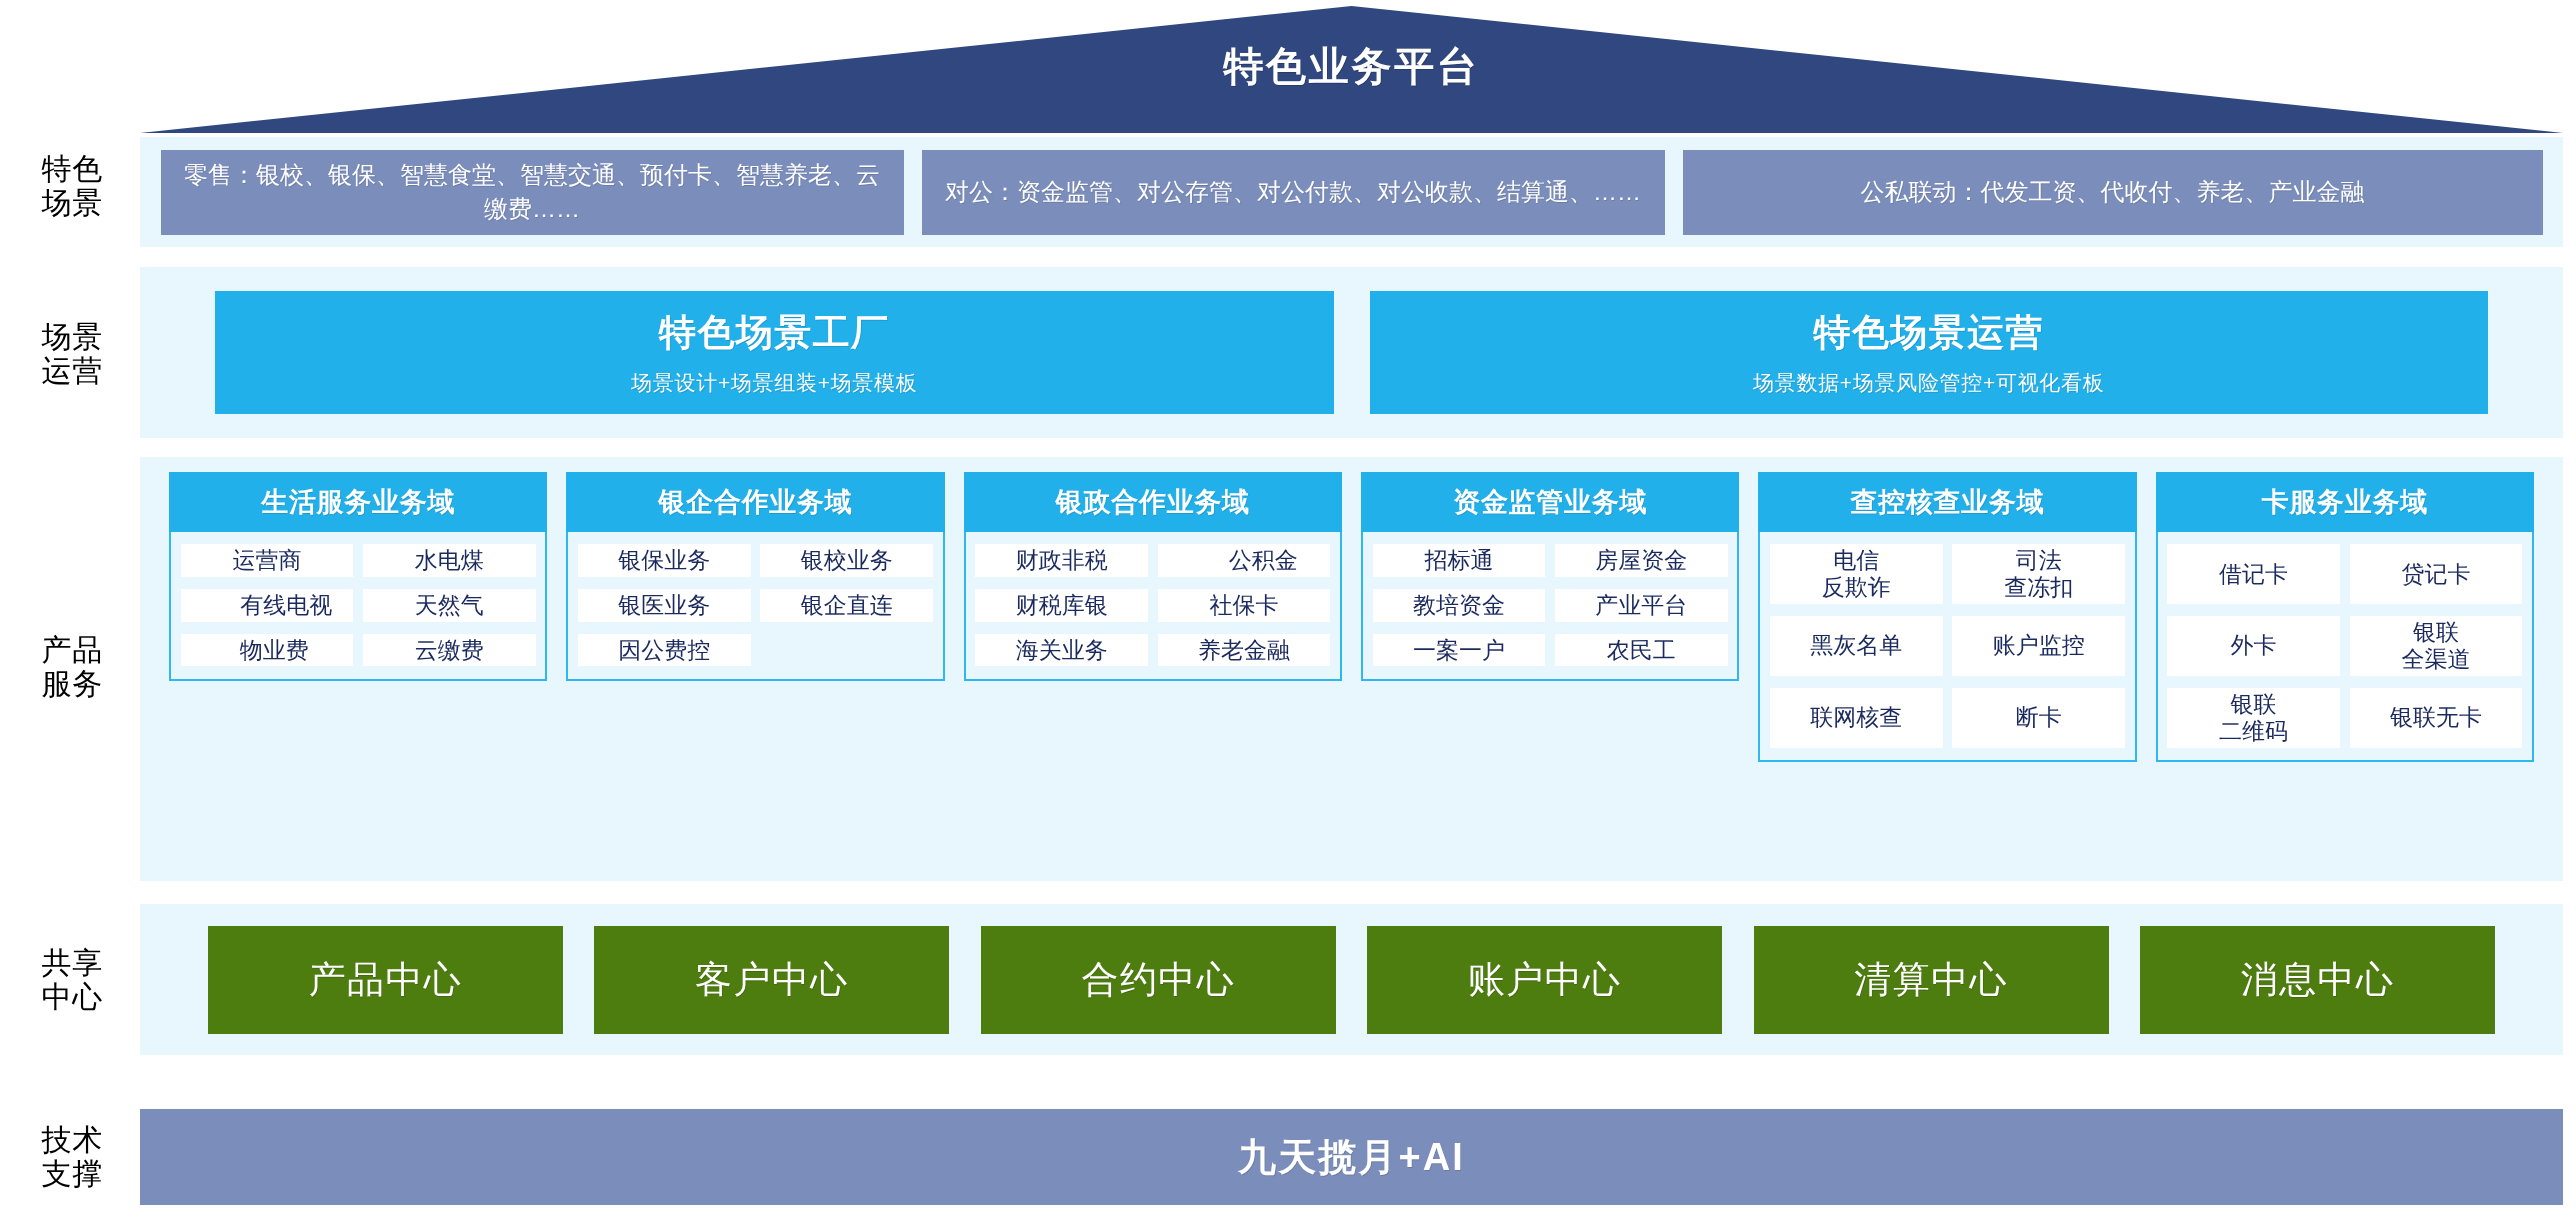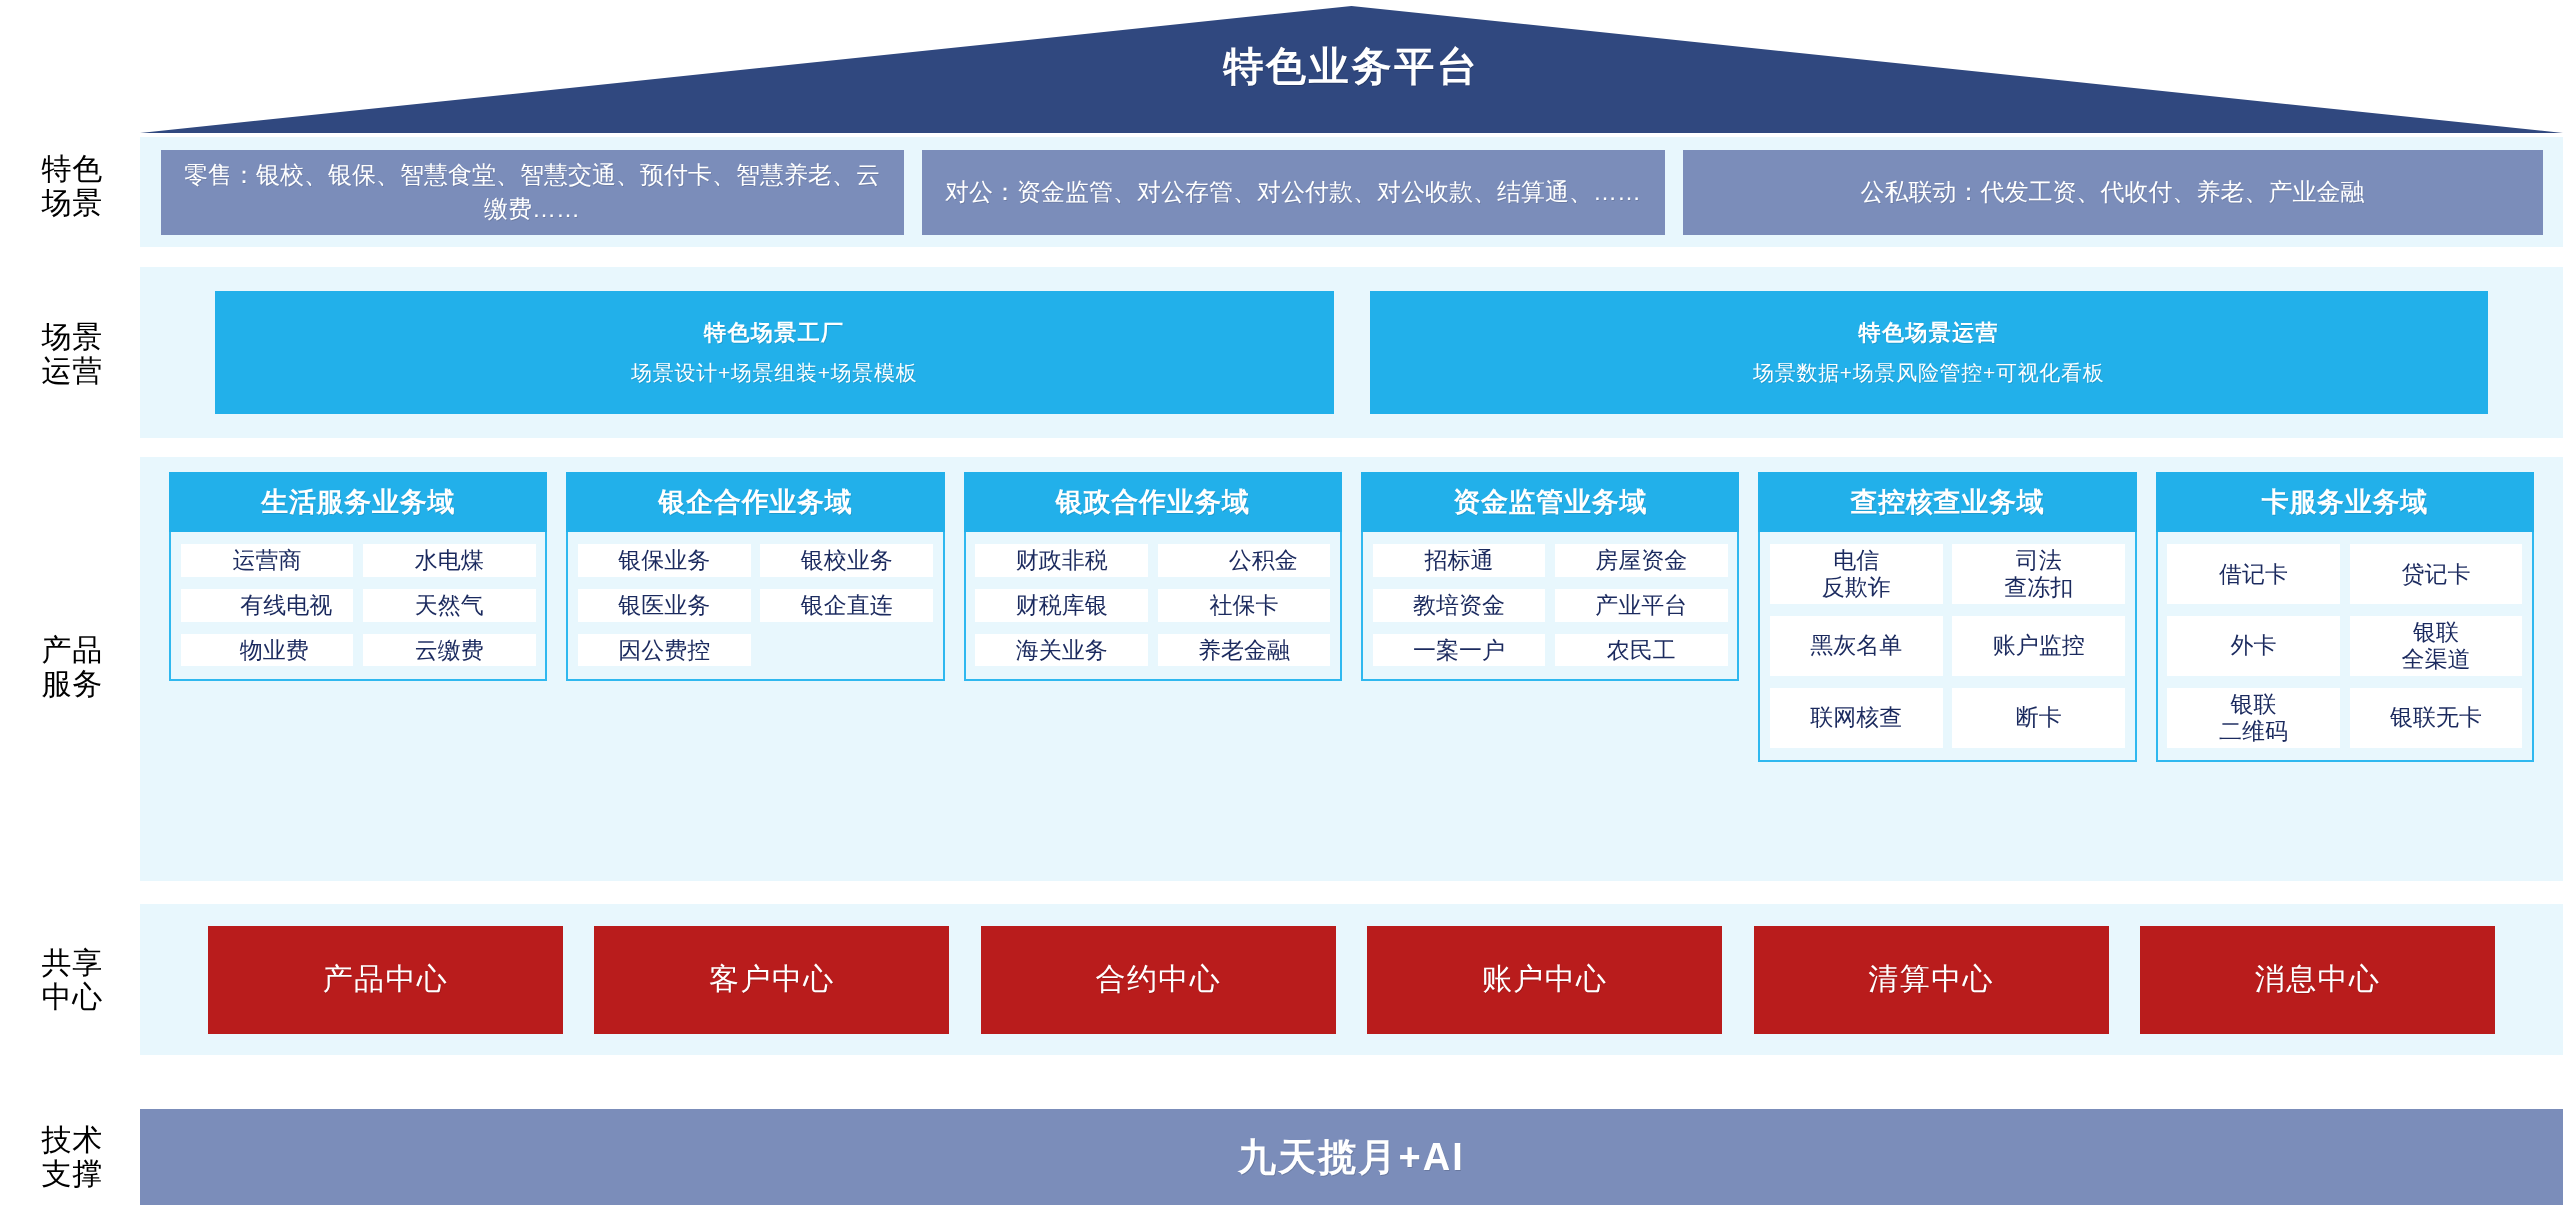--- a/index.html
+++ b/index.html
@@ -45,21 +45,21 @@
   #panel-ops{top:267px;height:171px;}
   #ops-flex{
     position:absolute;left:140px;top:267px;width:2423px;height:171px;
     display:flex;align-items:center;gap:36px;padding:0 75px;box-sizing:border-box;
   }
   .ops-box{
     flex:1 1 0;background:#22b0ea;color:#ffffff;height:123px;
     display:flex;flex-direction:column;align-items:center;justify-content:center;
     text-shadow:0.7px 0.7px 0 rgba(0,0,0,.12);
   }
-  .ops-title{font-size:22px;font-weight:bold;letter-spacing:1.4px;margin-bottom:11px;}
+  .ops-title{font-size:37px;font-weight:bold;letter-spacing:1.4px;margin-bottom:11px;}
   .ops-sub{font-size:21px;letter-spacing:0.7px;}
   
   #panel-prod{top:457px;height:424px;}
   #prod-flex{
     position:absolute;left:140px;top:457px;width:2423px;height:424px;
     display:flex;align-items:flex-start;gap:19px;padding:15px 29px;box-sizing:border-box;
   }
   .domain{flex:1 1 0;display:flex;flex-direction:column;min-width:0;}
   .domain-head{
     background:#22b0ea;color:#ffffff;height:60px;
@@ -78,23 +78,23 @@
     text-align:center;font-size:23px;line-height:1.18;color:#1b2a5e;
     padding:2.7px 1.4px;box-sizing:border-box;white-space:pre-line;
   }
   
   #panel-shared{top:904px;height:151px;}
   #shared-flex{
     position:absolute;left:140px;top:904px;width:2423px;height:151px;
     display:flex;align-items:center;gap:31.5px;padding:0 68px;box-sizing:border-box;
   }
   .shared-box{
-    flex:1 1 0;background:#b91c1c;color:#ffffff;height:108px;
+    flex:1 1 0;background:#4d7c0f;color:#ffffff;height:108px;
     display:flex;align-items:center;justify-content:center;
-    font-size:30px;letter-spacing:1.4px;
+    font-size:37px;letter-spacing:1.4px;
     text-shadow:0.7px 0.7px 0 rgba(0,0,0,.14);
   }
   
   #tech-bar{
     position:absolute;left:140px;top:1109px;width:2423px;height:96px;
     background:#7b8dba;color:#ffffff;
     display:flex;align-items:center;justify-content:center;
     font-size:38px;font-weight:bold;letter-spacing:2.1px;
     text-shadow:0.7px 0.7px 0 rgba(0,0,0,.14);
   }

